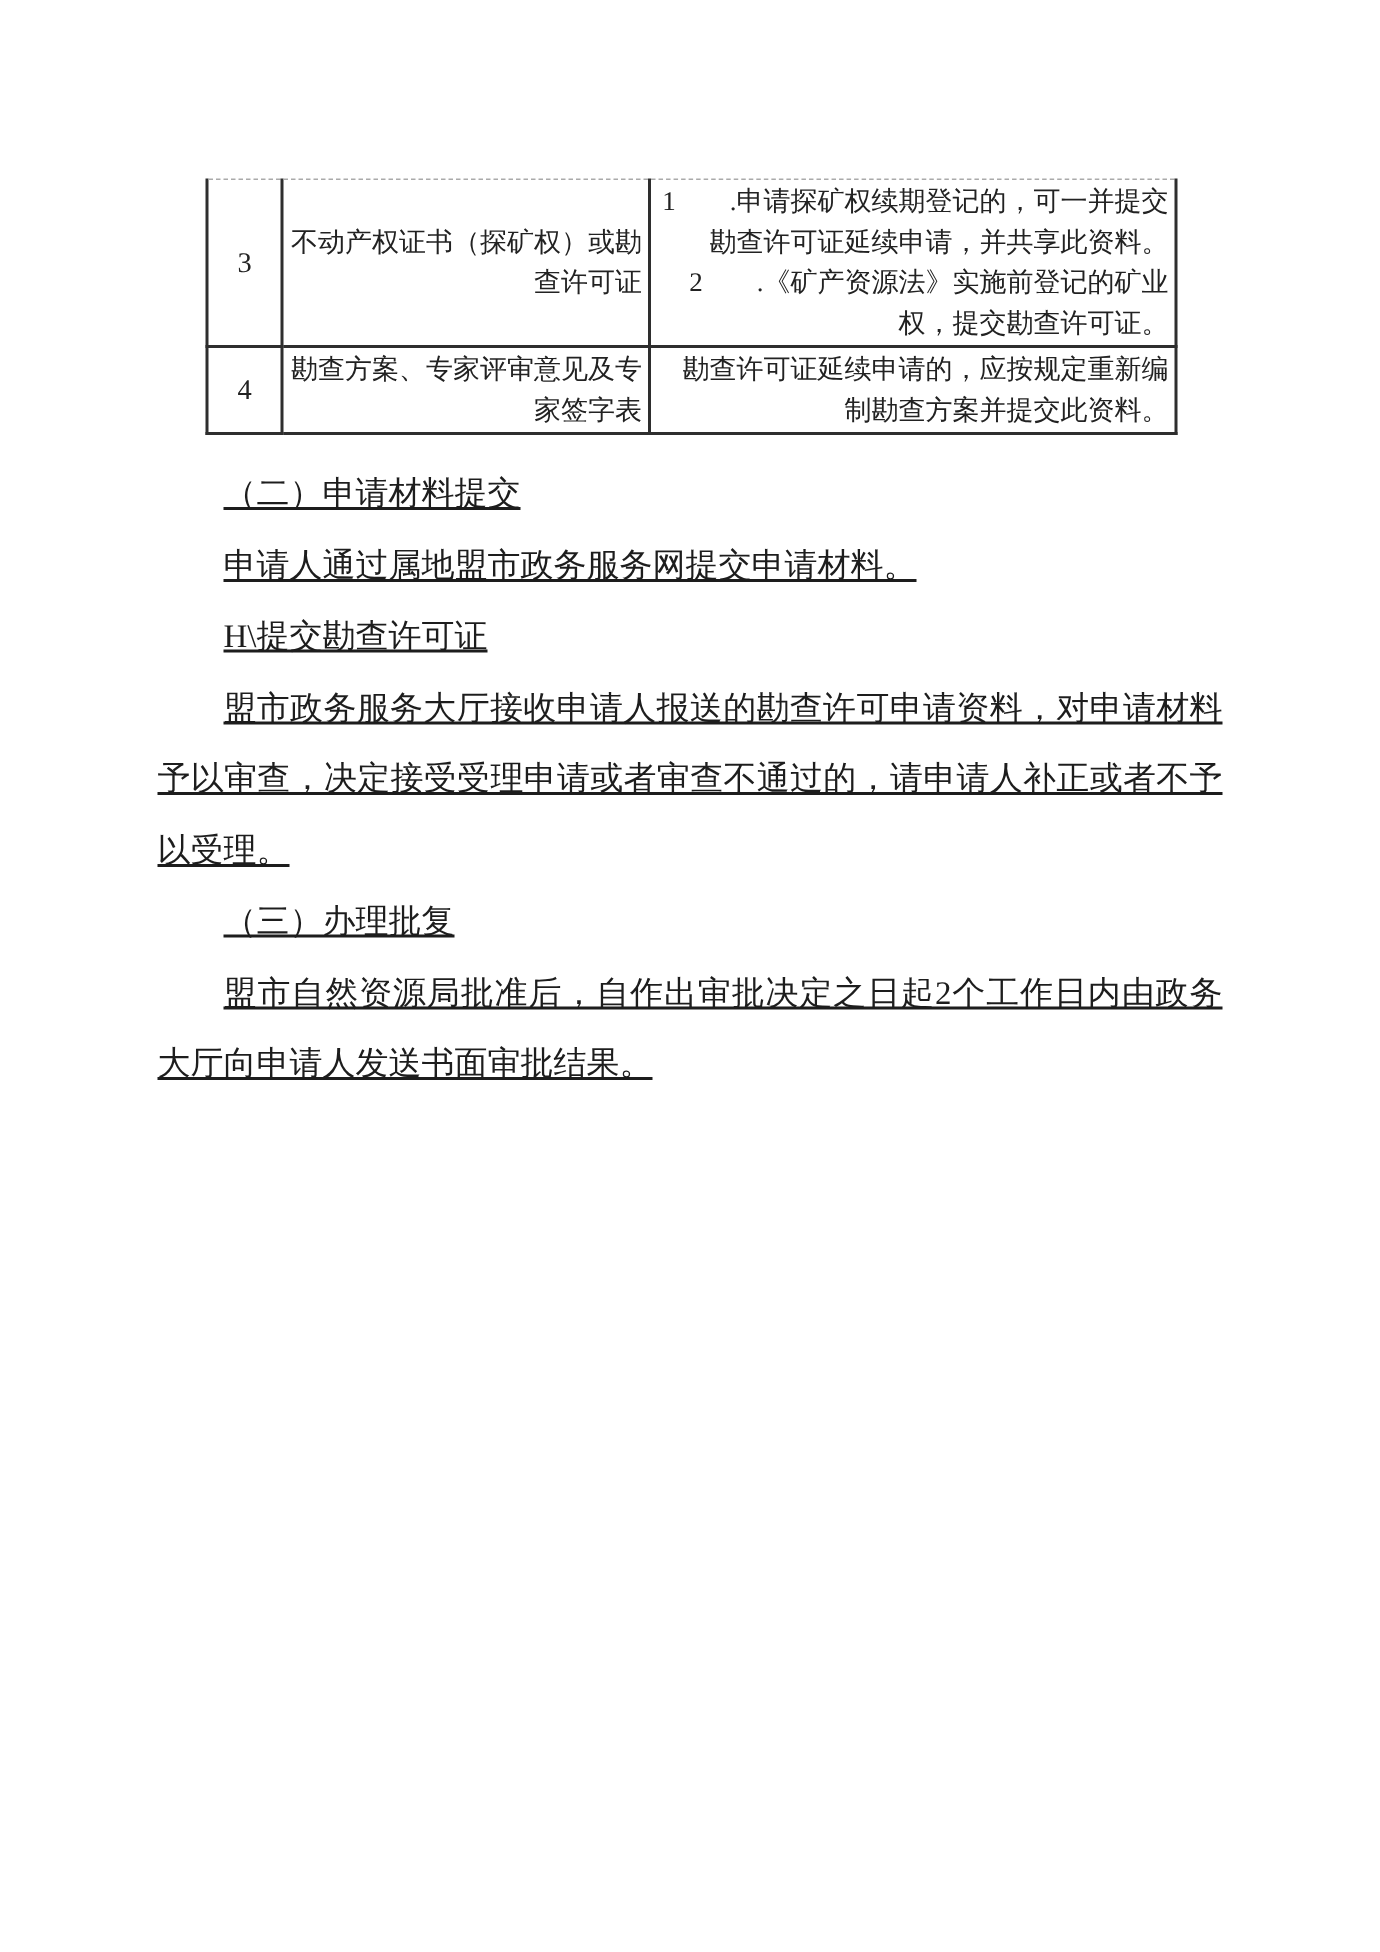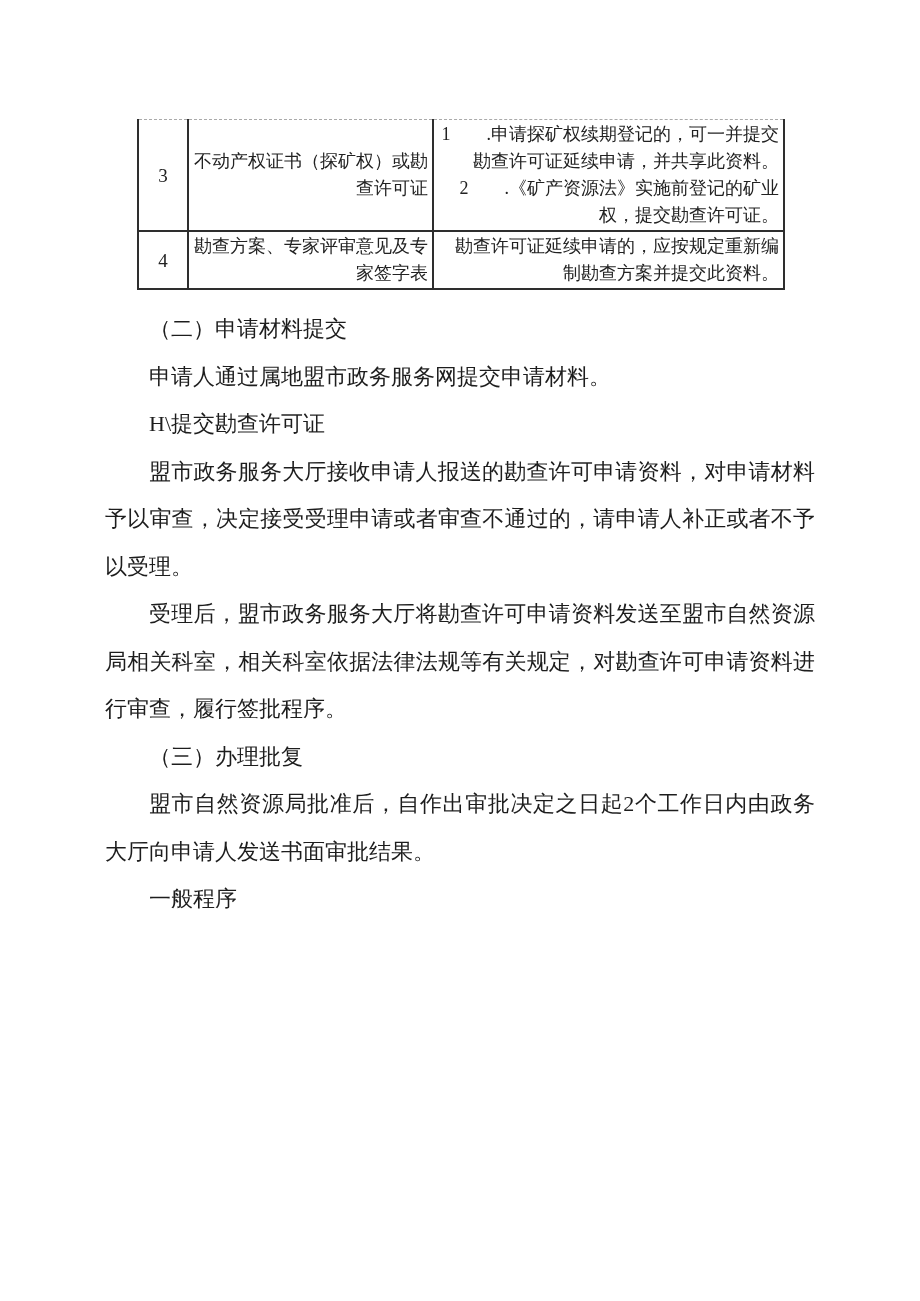--- a/index.html
+++ b/index.html
@@ -55,20 +55,21 @@
     top: 305px;
     width: 710px;
     font-size: 22px;
     line-height: 47.5px;
     text-align: justify;
   }
   .body-text p {
     margin: 0;
     padding: 0;
     text-indent: 2em;
+    text-decoration: underline;
   }
 </style>
 </head>
 <body>
 
 <div class="page">
 
   <table class="doc-table">
     <colgroup>
         <col class="c1">
@@ -92,19 +93,17 @@
         </td>
       </tr>
     </tbody>
   </table>
 
   <div class="body-text">
     <p>（二）申请材料提交</p>
     <p>申请人通过属地盟市政务服务网提交申请材料。</p>
     <p>H\提交勘查许可证</p>
     <p>盟市政务服务大厅接收申请人报送的勘查许可申请资料，对申请材料予以审查，决定接受受理申请或者审查不通过的，请申请人补正或者不予以受理。</p>
-    <p>受理后，盟市政务服务大厅将勘查许可申请资料发送至盟市自然资源局相关科室，相关科室依据法律法规等有关规定，对勘查许可申请资料进行审查，履行签批程序。</p>
     <p>（三）办理批复</p>
     <p>盟市自然资源局批准后，自作出审批决定之日起2个工作日内由政务大厅向申请人发送书面审批结果。</p>
-    <p>一般程序</p>
   </div>
 
 </div>
 
 </body></html>

